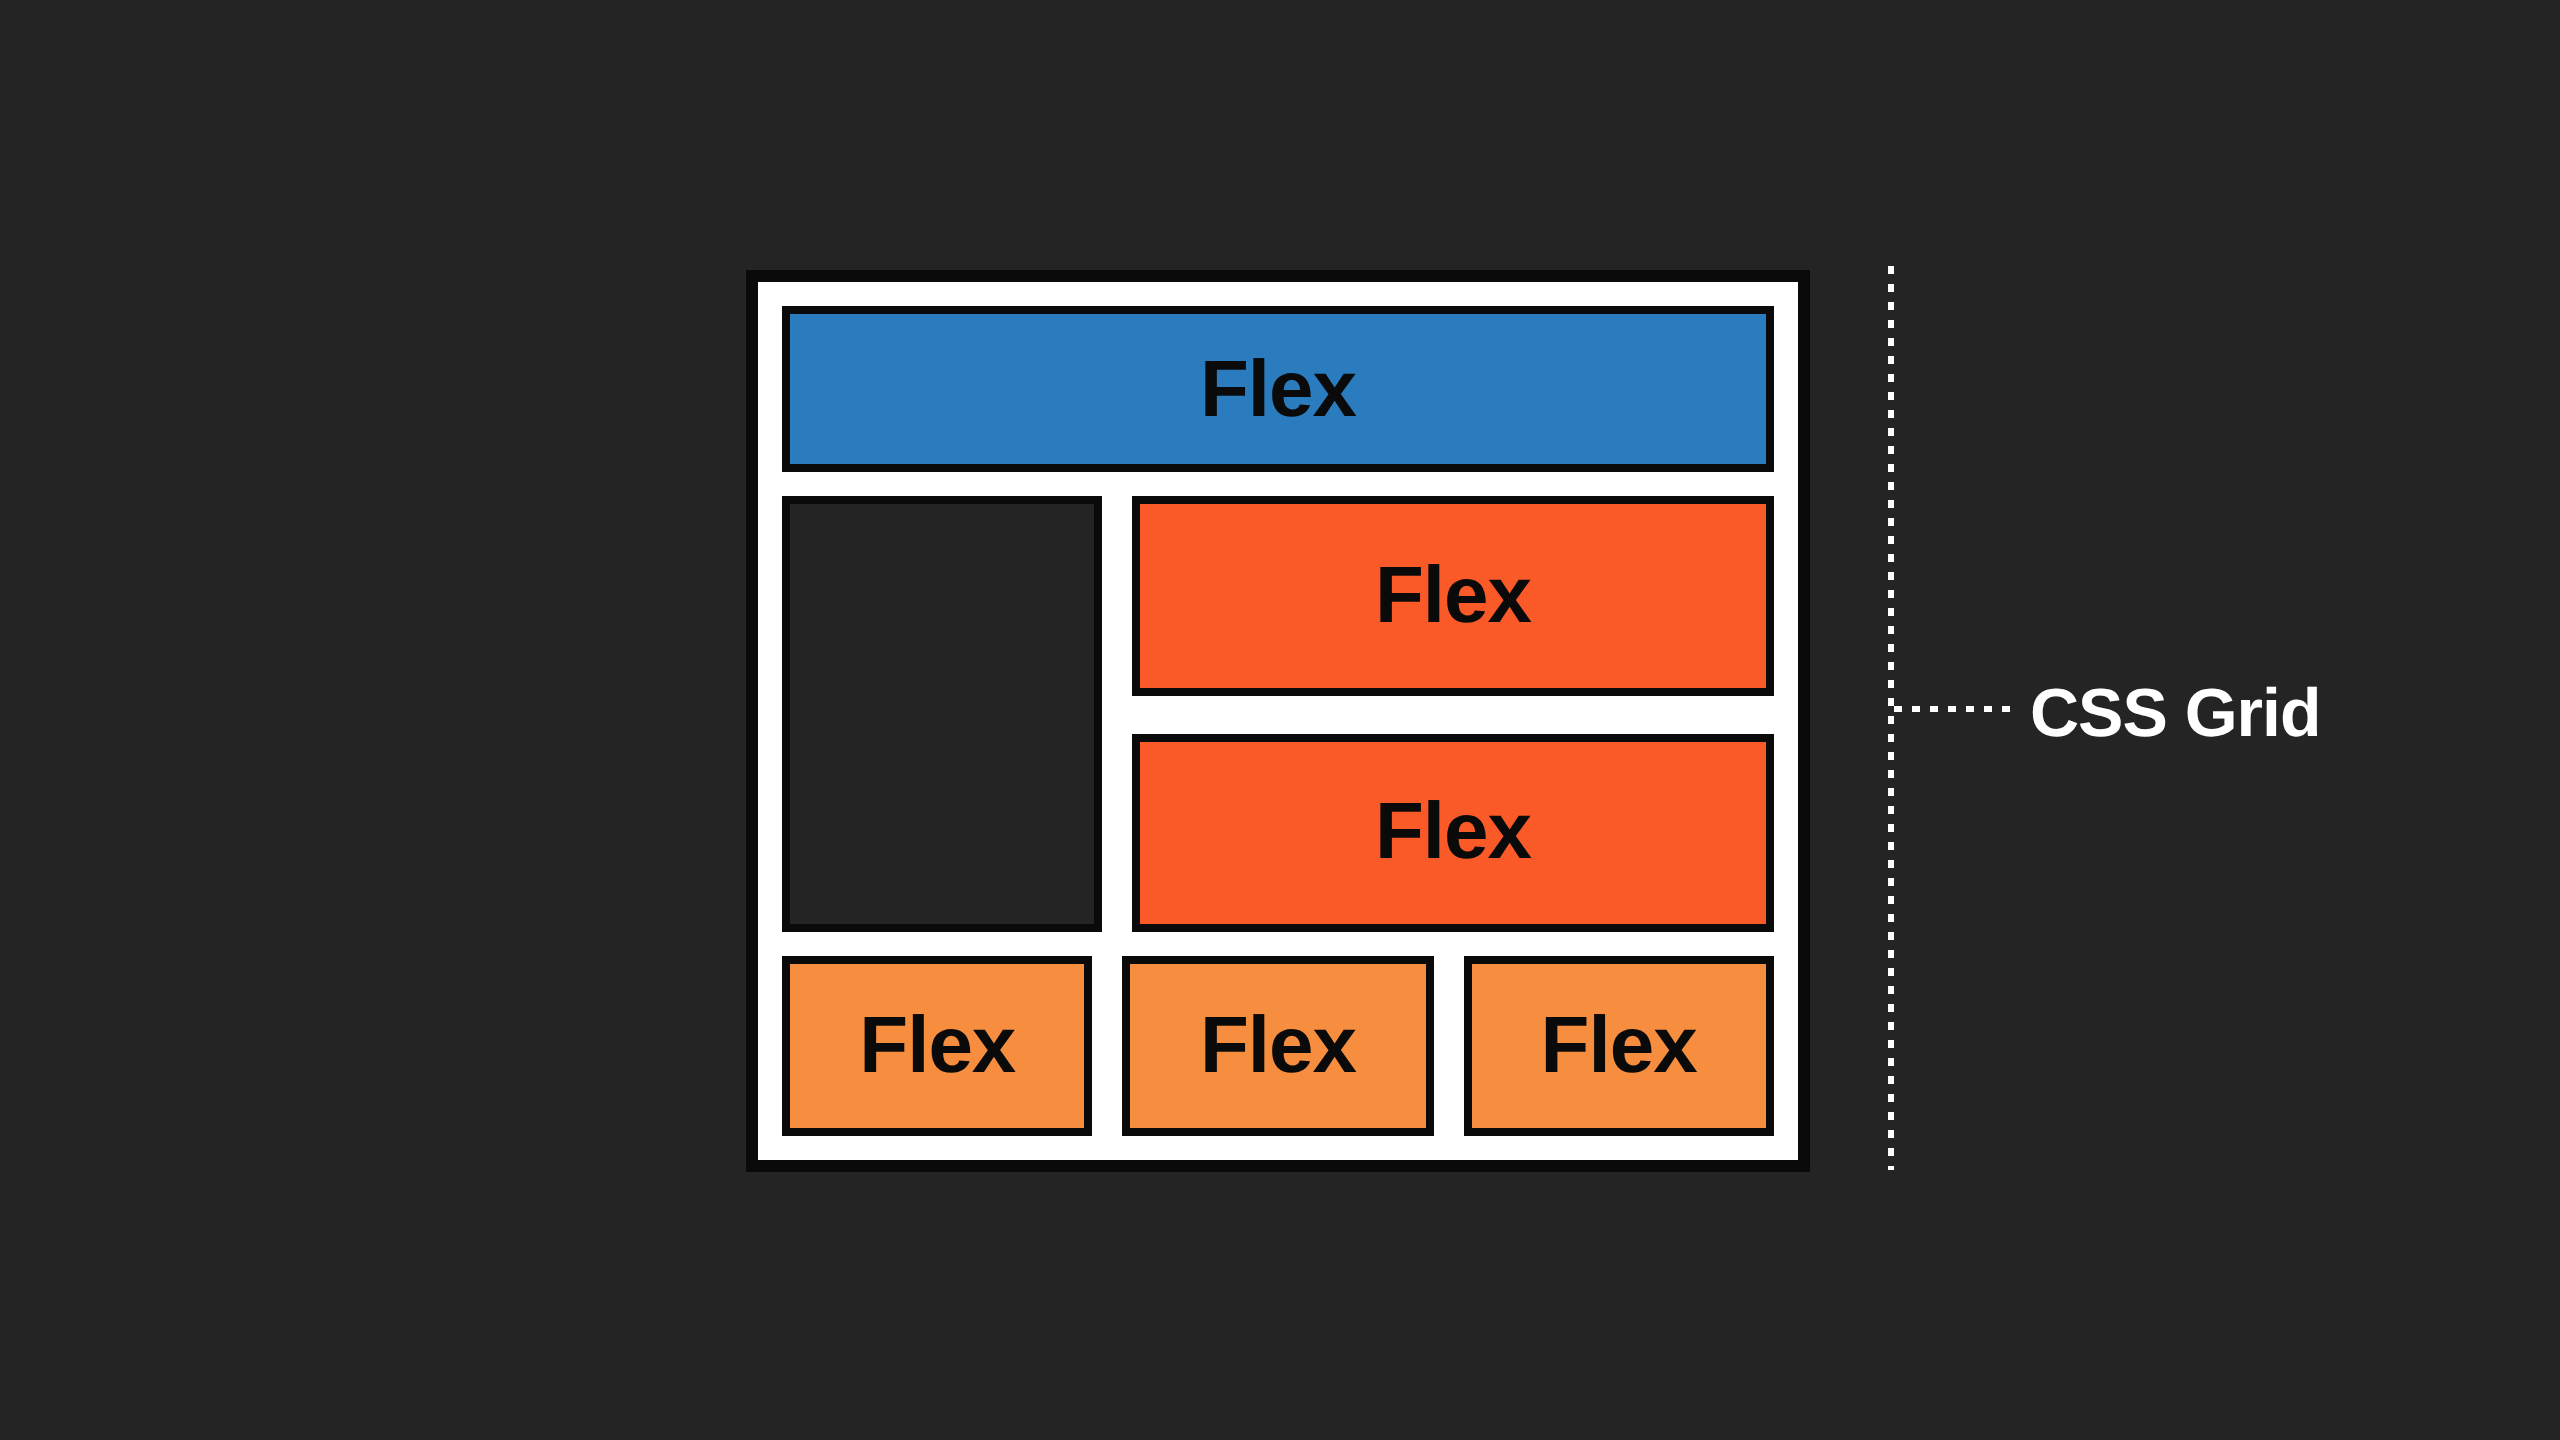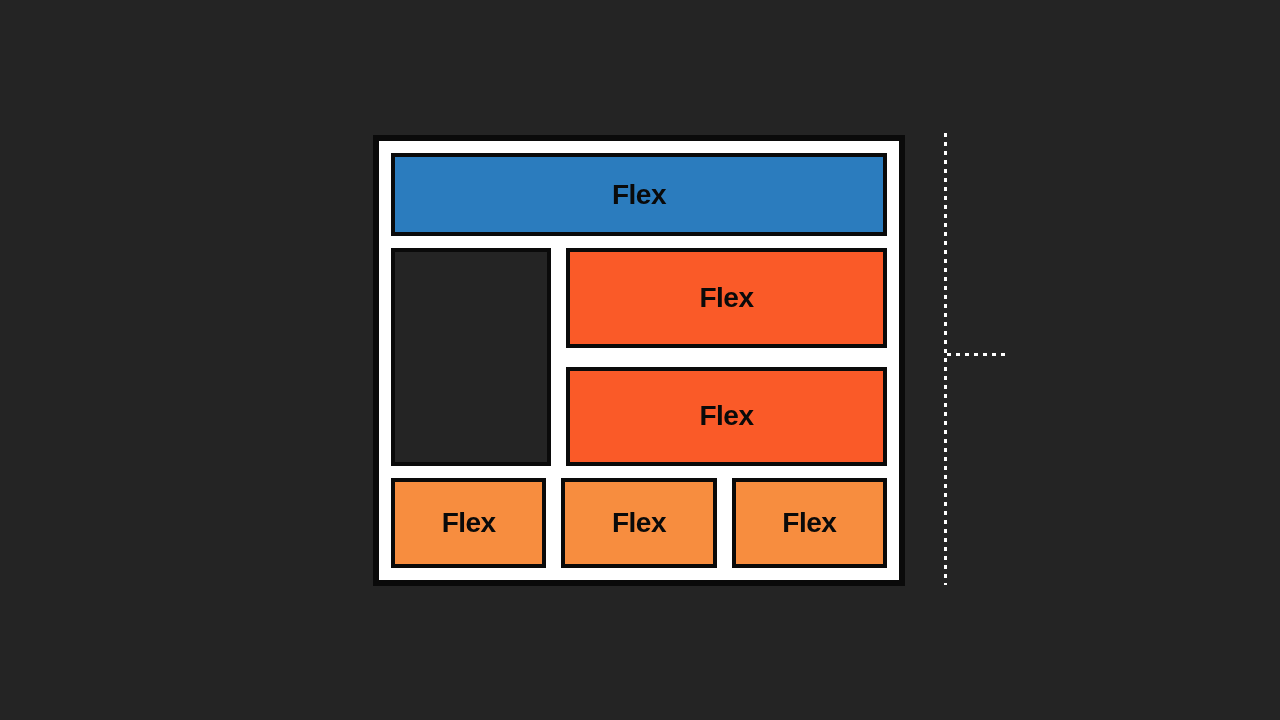--- a/index.html
+++ b/index.html
@@ -45,21 +45,21 @@
 
   
   .cell {
     box-sizing: border-box;
     border: 4px solid #0a0a0a;
     display: flex;
     align-items: center;
     justify-content: center;
   }
   .cell-label {
-    font-size: 28px;
+    font-size: 40px;
     font-weight: bold;
     color: #0a0a0a;
     letter-spacing: -0.5px;
     line-height: 1;
   }
 
   
   .row-header {
     height: 83px;
     flex: 0 0 83px;
@@ -186,14 +186,15 @@
         <div class="cell cell-orange">
           <span class="cell-label">Flex</span>
         </div>
       </div>
 
     </div>
   </div>
 
   <div class="brace-vertical"></div>
   <div class="brace-connector"></div>
+  <div class="brace-label">CSS Grid</div>
 
 </div>
 
 </body></html>

